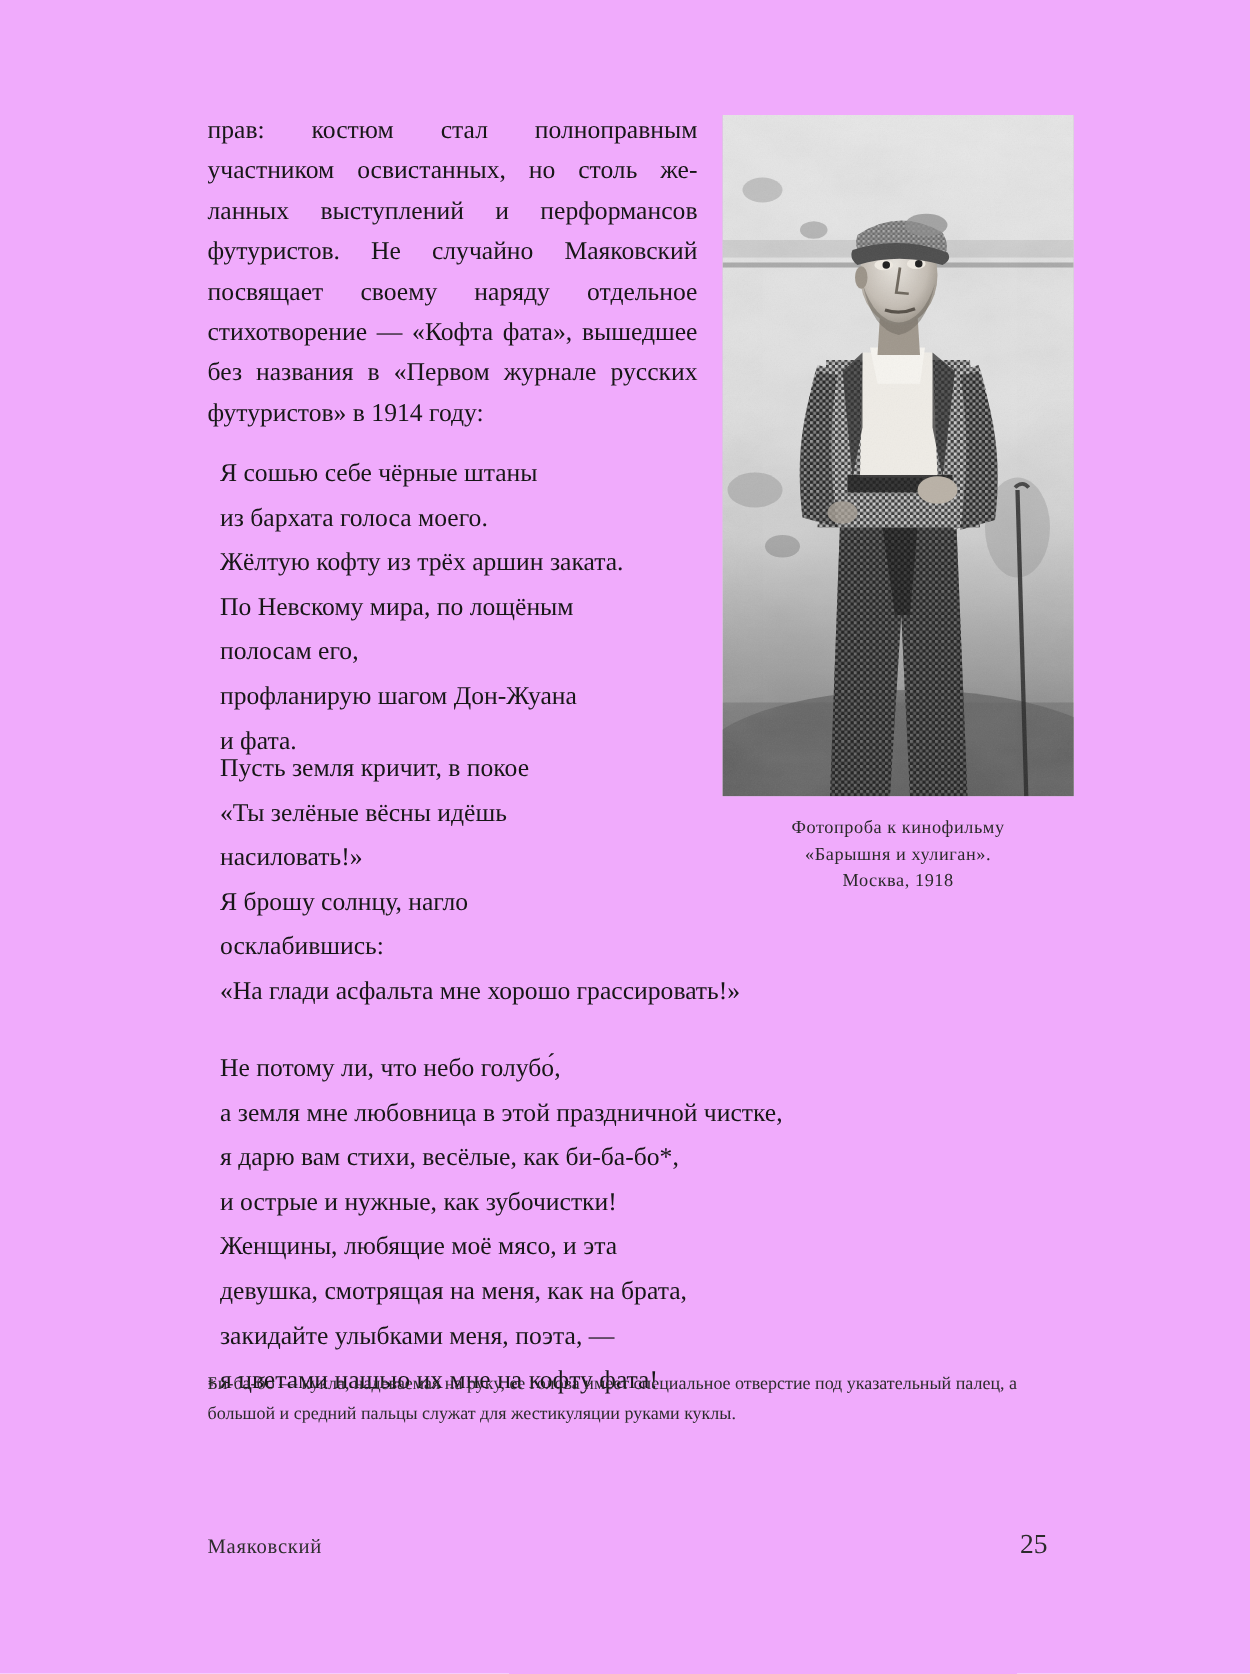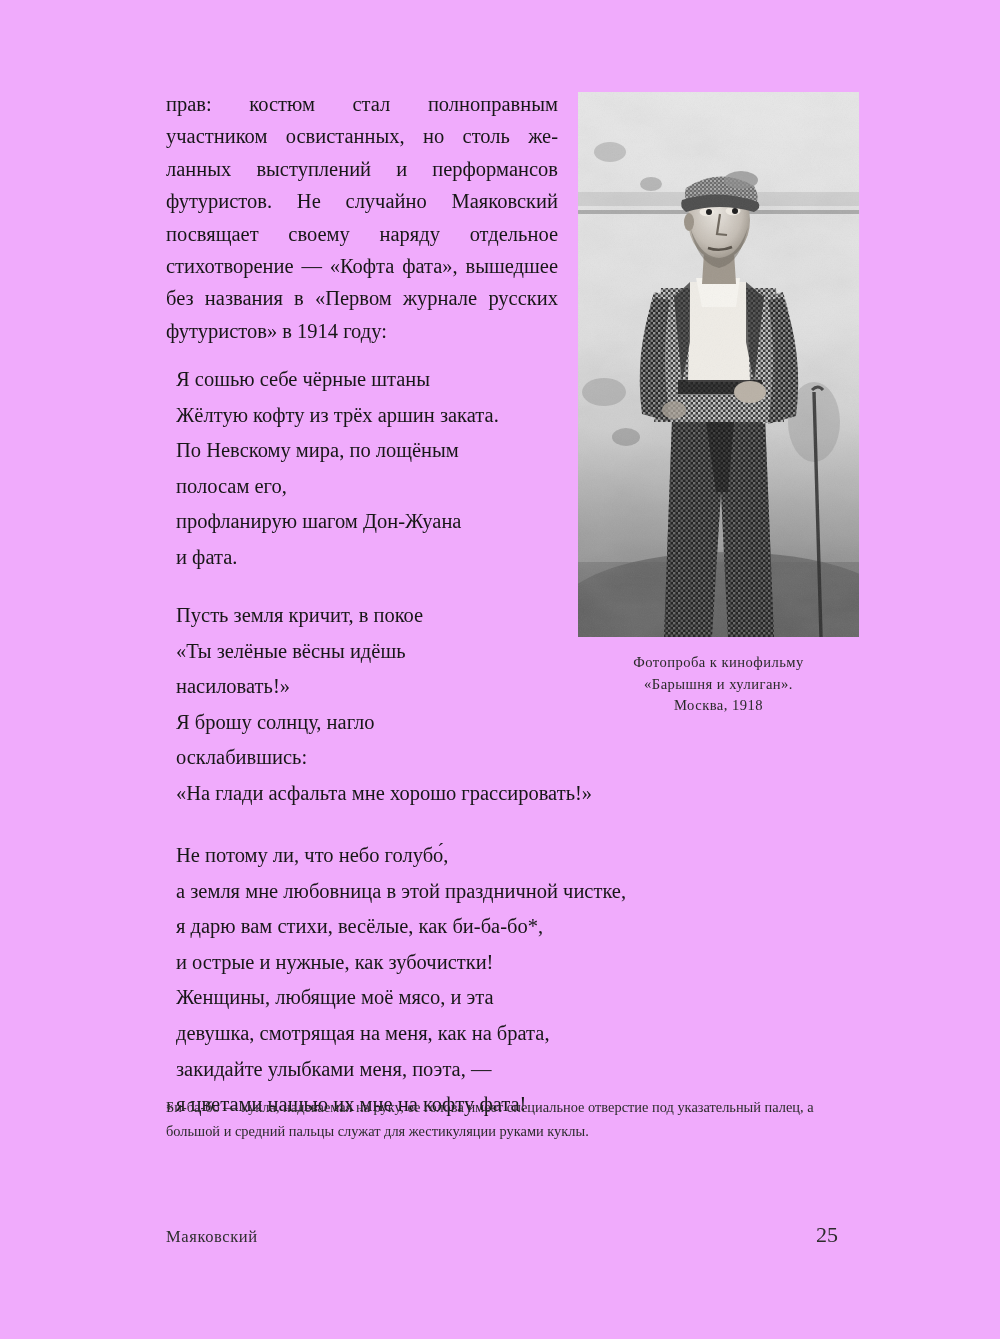--- a/index.html
+++ b/index.html
@@ -247,20 +247,21 @@
     </div>
     <figcaption class="photo-caption">
       <div>Фотопроба к кинофильму</div>
       <div>«Барышня и хулиган».</div>
       <div>Москва, 1918</div>
     </figcaption>
   </figure>
 
   <div class="poem poem-1">
     <div class="line">Я сошью себе чёрные штаны</div>
+    <div class="line">из бархата голоса моего.</div>
     <div class="line">Жёлтую кофту из трёх аршин заката.</div>
     <div class="line">По Невскому мира, по лощёным</div>
     <div class="line">полосам его,</div>
     <div class="line">профланирую шагом Дон-Жуана</div>
     <div class="line">и фата.</div>
   </div>
 
   <div class="poem poem-2">
     <div class="line">Пусть земля кричит, в покое</div>
     <div class="line">«Ты зелёные вёсны идёшь</div>

